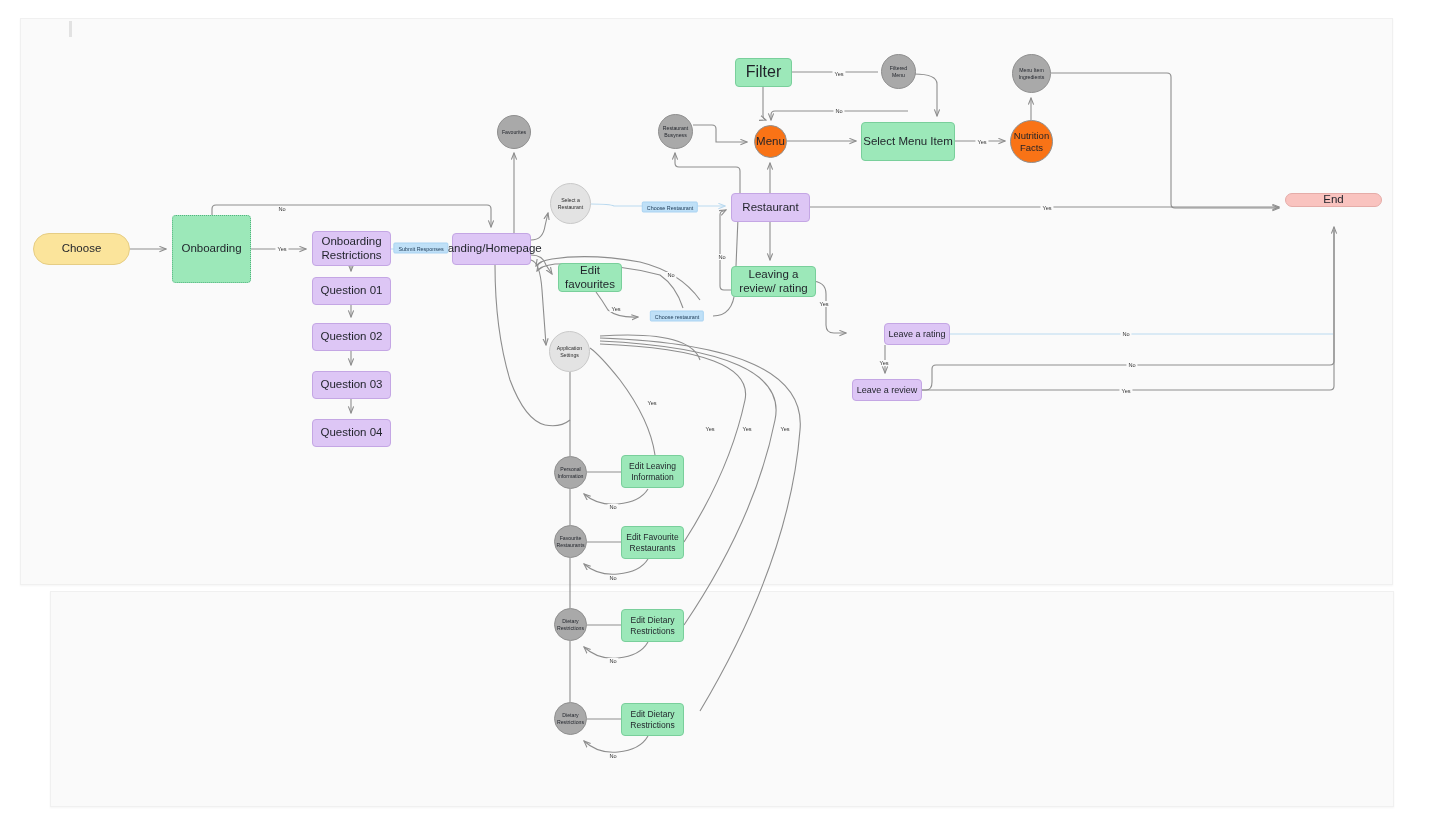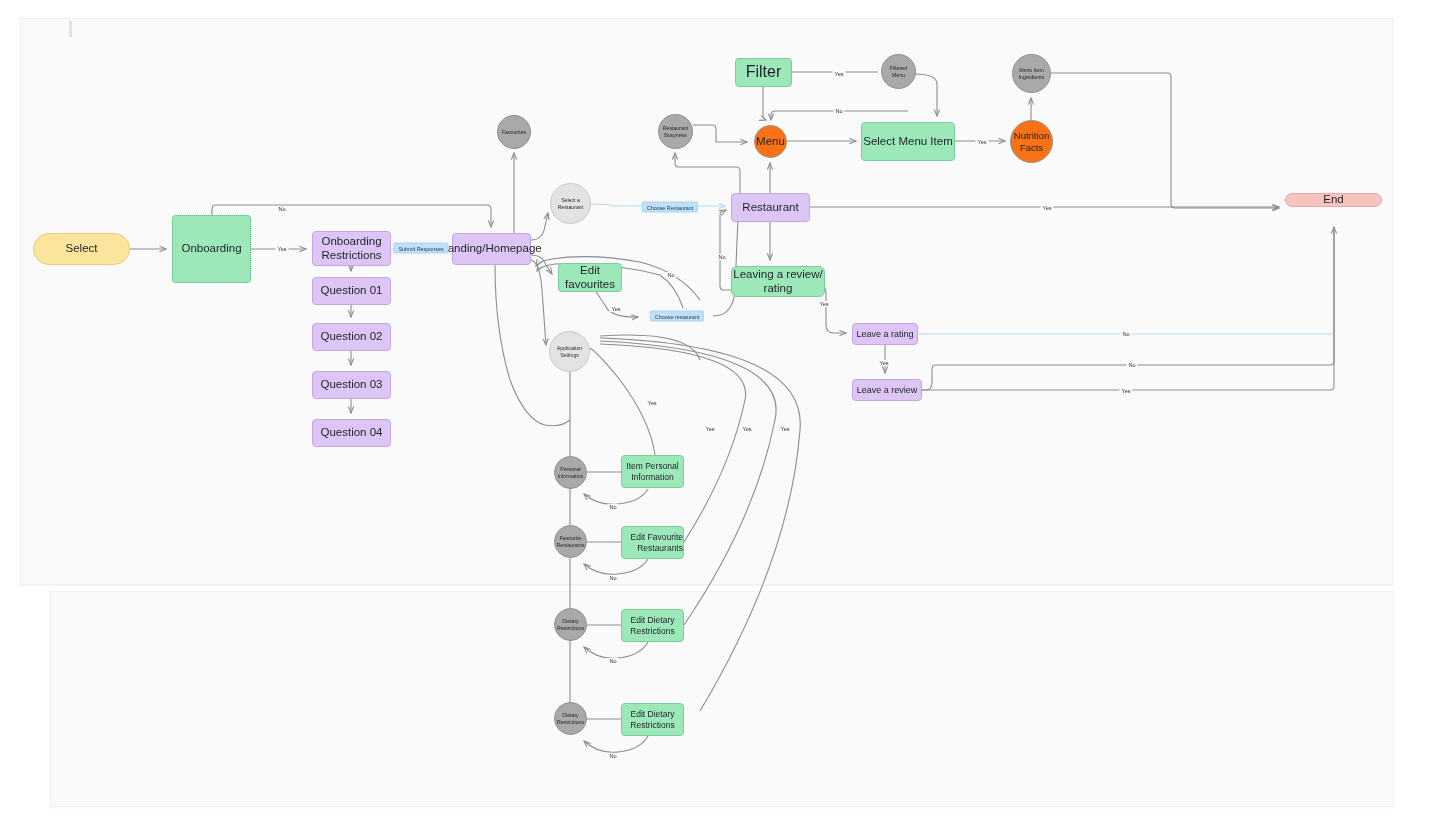--- a/index.html
+++ b/index.html
@@ -223,21 +223,21 @@
     <path class="ed" d="M648,736 Q640,750 618,752 Q598,754 584,741" marker-end="url(#ah)"></path>
 
     <path class="ed" d="M655,455 Q650,420 620,380 Q600,355 590,348"></path>
     <path class="ed" d="M684,542 Q730,470 745,400 Q755,350 600,344"></path>
     <path class="ed" d="M684,625 Q755,520 775,420 Q790,350 600,341"></path>
     <path class="ed" d="M700,711 Q790,560 800,430 Q808,345 600,338"></path>
     <path class="ed" d="M600,336 Q690,330 700,360"></path>
   </svg>
 
   <div class="node n-term n-start" style="left:33px;top:233px;width:97px;height:32px;">
-    <span>Select</span>
+    <span>Choose</span>
   </div>
 
   <div class="node n-green-dotted" style="left:172px;top:215px;width:79px;height:68px;">
     <span>Onboarding</span>
   </div>
 
   <div class="node n-purple" style="left:312px;top:231px;width:79px;height:35px;">
     <span>Onboarding Restrictions</span>
   </div>
   <div class="node n-purple" style="left:312px;top:277px;width:79px;height:28px;">
@@ -298,47 +298,47 @@
   </div>
 
   <div class="node n-circle-sm" style="left:1012px;top:54px;width:39px;height:39px;">
     <span>Menu Item Ingredients</span>
   </div>
 
   <div class="node n-purple" style="left:731px;top:193px;width:79px;height:29px;">
     <span>Restaurant</span>
   </div>
 
-  <div class="node n-green" style="left:731px;top:266px;width:94px;height:31px;border-radius:6px;">
+  <div class="node n-green" style="left:731px;top:266px;width:85px;height:31px;">
     <span>Leaving a review/ rating</span>
   </div>
 
-  <div class="node n-purple" style="left:852px;top:323px;width:66px;height:22px;font-size:9px;">
+  <div class="node n-purple" style="left:884px;top:323px;width:66px;height:22px;font-size:9px;">
     <span>Leave a rating</span>
   </div>
 
   <div class="node n-purple" style="left:852px;top:379px;width:70px;height:22px;font-size:9px;">
     <span>Leave a review</span>
   </div>
 
   <div class="node n-term n-end" style="left:1285px;top:193px;width:97px;height:14px;">
     <span>End</span>
   </div>
 
   <div class="node n-circle-sm" style="left:554px;top:456px;width:33px;height:33px;">
     <span>Personal Information</span>
   </div>
   <div class="node n-green" style="left:621px;top:455px;width:63px;height:33px;font-size:8.5px;">
-    <span>Item Personal Information</span>
+    <span>Edit Leaving Information</span>
   </div>
 
   <div class="node n-circle-sm" style="left:554px;top:525px;width:33px;height:33px;">
     <span>Favourite Restaurants</span>
   </div>
-  <div class="node n-green" style="left:621px;top:526px;width:63px;height:33px;font-size:8.5px;text-align:right;">
+  <div class="node n-green" style="left:621px;top:526px;width:63px;height:33px;font-size:8.5px;">
     <span>Edit Favourite Restaurants</span>
   </div>
 
   <div class="node n-circle-sm" style="left:554px;top:608px;width:33px;height:33px;">
     <span>Dietary Restrictions</span>
   </div>
   <div class="node n-green" style="left:621px;top:609px;width:63px;height:33px;font-size:8.5px;">
     <span>Edit Dietary Restrictions</span>
   </div>
 

